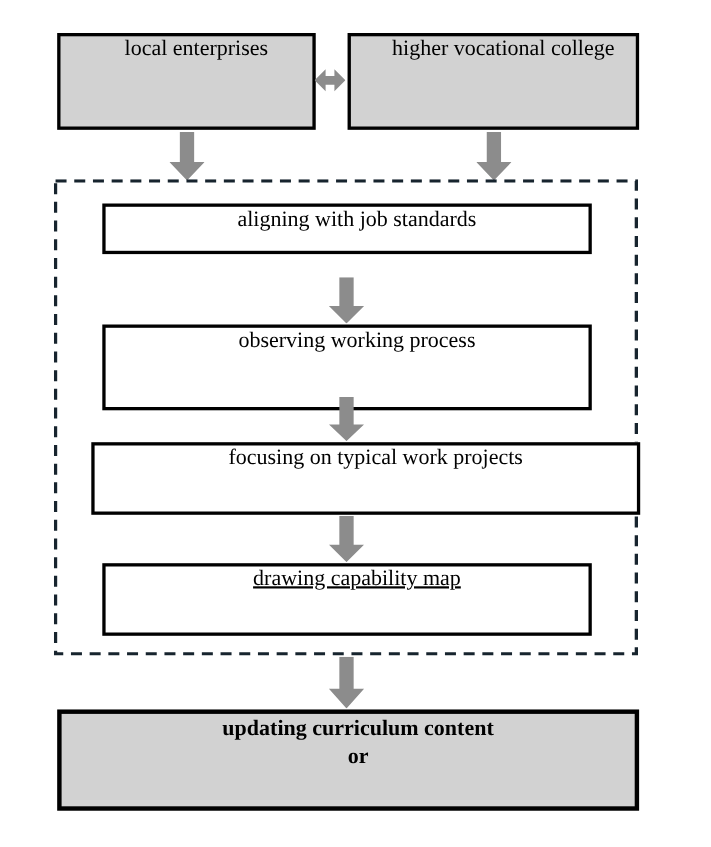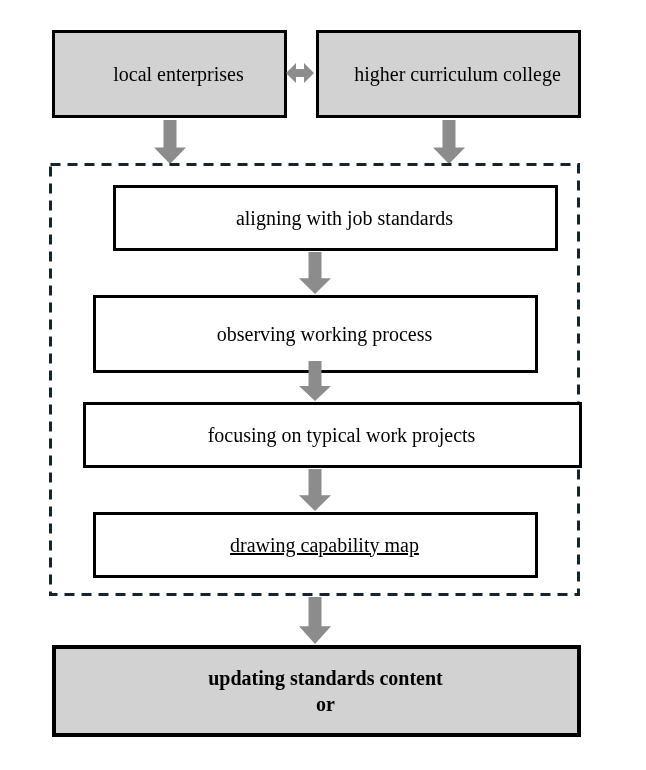--- a/index.html
+++ b/index.html
@@ -3,30 +3,30 @@
 <meta charset="utf-8">
 <style>
   html,body{margin:0;padding:0;background:#ffffff;}
   .canvas{
     position:relative;width:646px;height:770px;background:#ffffff;
     font-family:"Liberation Serif","DejaVu Serif",serif;color:#000;
     overflow:hidden;
   }
   .box{
     position:absolute;box-sizing:border-box;
-    display:flex;flex-direction:column;align-items:center;justify-content:center;
+    display:flex;flex-direction:column;align-items:center;justify-content:flex-start;
     text-align:center;
     padding-left:18px;
   }
   .gray-box{background:#d2d2d2;border:3px solid #000;font-size:20px;}
   .step-box{background:#ffffff;border:3px solid #000;font-size:20px;}
   #box-local{left:52px;top:30px;width:235px;height:88px;}
   #box-college{left:316px;top:30px;width:265px;height:88px;}
   #dashed-frame{position:absolute;left:49px;top:163px;width:531px;height:433px;}
-  #step-1{left:93px;top:185px;width:445px;height:66px;margin-left:20px;}
+  #step-1{left:93px;top:185px;width:445px;height:46px;}
   #step-2{left:93px;top:295px;width:445px;height:78px;}
   #step-3{left:83px;top:402px;width:499px;height:66px;}
   #step-4{left:93px;top:512px;width:445px;height:66px;text-decoration:underline;}
   #box-outcome{
     left:52px;top:645px;width:529px;height:92px;
     border-width:4px;font-weight:bold;line-height:26px;font-size:20px;
   }
   .arrow{position:absolute;}
   .arrow svg{display:block;width:100%;height:100%;}
   #double-arrow{left:286px;top:62px;width:28px;height:22px;}
@@ -46,21 +46,21 @@
     <span>local enterprises</span>
   </div>
 
   <div class="arrow" id="double-arrow">
     <svg viewBox="0 0 28 22" preserveAspectRatio="none">
       <path d="M0,11 L10,1 V7 H18 V1 L28,11 L18,21 V15 H10 V21 Z" fill="#8c8c8c"></path>
     </svg>
   </div>
 
   <div class="box gray-box" id="box-college">
-    <span>higher curriculum college</span>
+    <span>higher vocational college</span>
   </div>
 
   <div class="arrow" id="arrow-left-down">
     <svg viewBox="0 0 32 45" preserveAspectRatio="none">
       <path d="M9.5,0 H22.5 V28 H32 L16,45 L0,28 H9.5 Z" fill="#8c8c8c"></path>
     </svg>
   </div>
 
   <div class="arrow" id="arrow-right-down">
     <svg viewBox="0 0 32 45" preserveAspectRatio="none">
@@ -108,17 +108,17 @@
     <span>drawing capability map</span>
   </div>
 
   <div class="arrow" id="arrow-bottom">
     <svg viewBox="0 0 32 45" preserveAspectRatio="none">
       <path d="M9.5,0 H22.5 V28 H32 L16,45 L0,28 H9.5 Z" fill="#8c8c8c"></path>
     </svg>
   </div>
 
   <div class="box gray-box" id="box-outcome">
-    <div>updating standards content</div>
+    <div>updating curriculum content</div>
     <div>or</div>
   </div>
 
 </div>
 
 </body></html>

